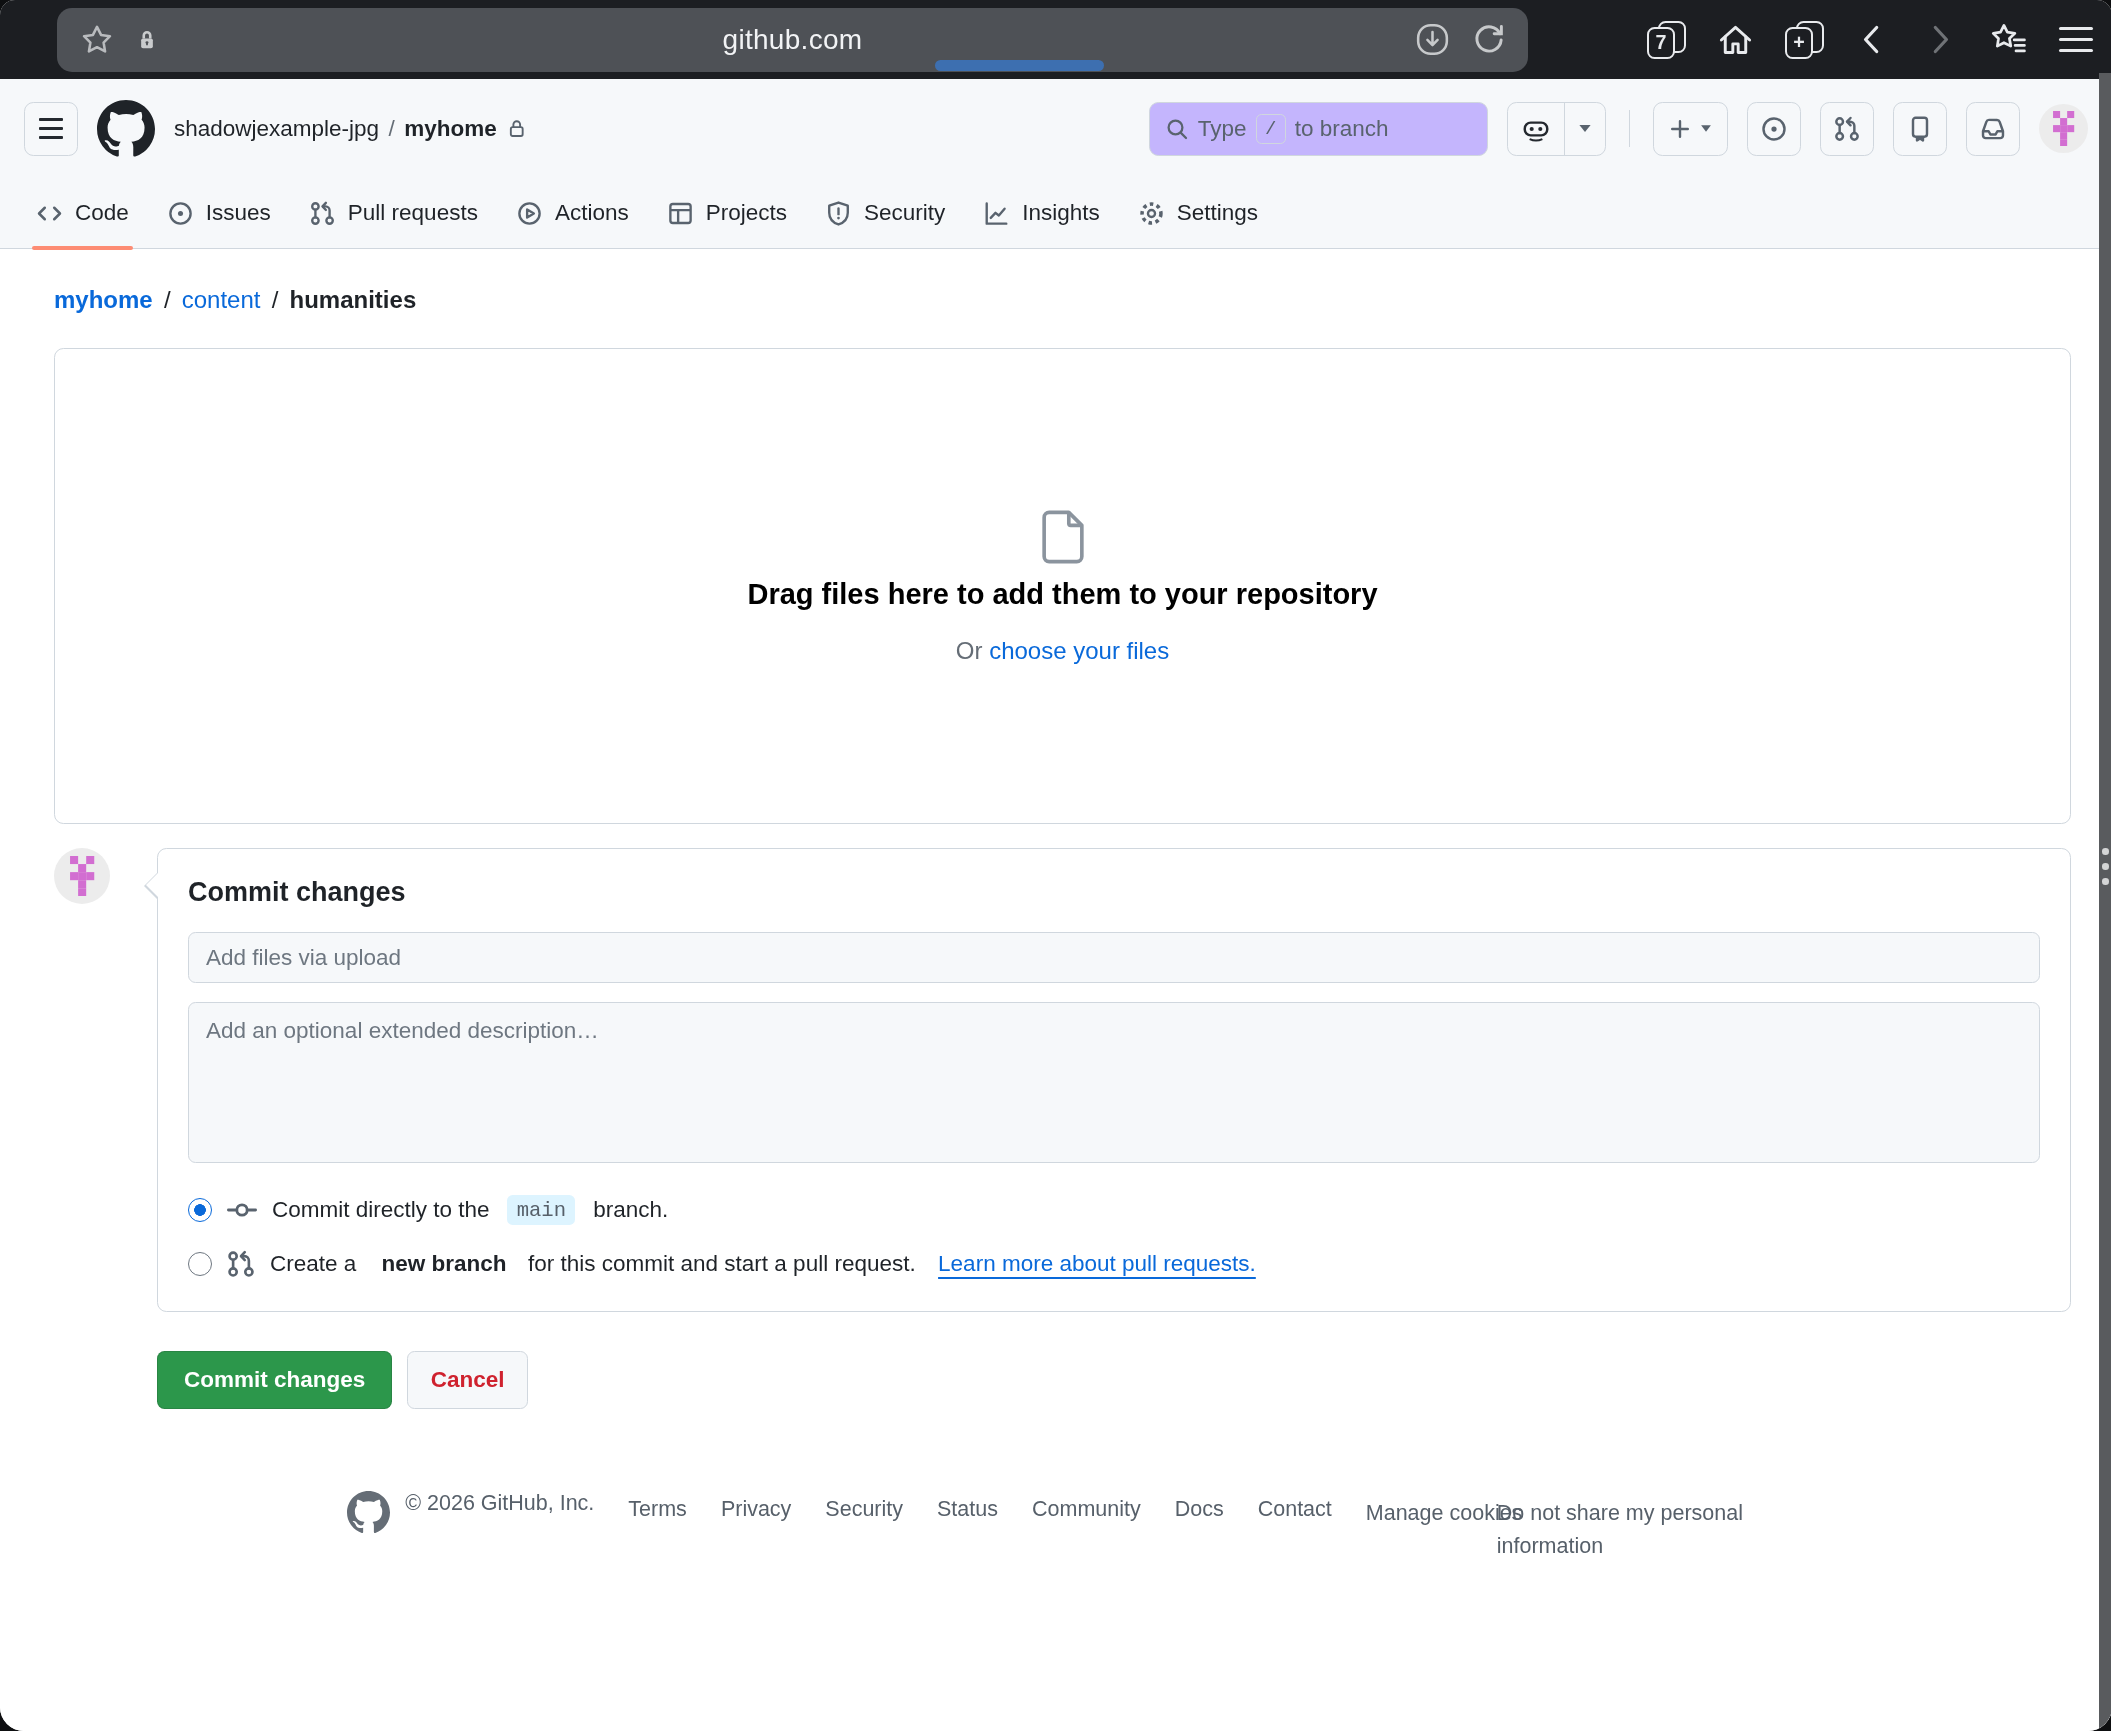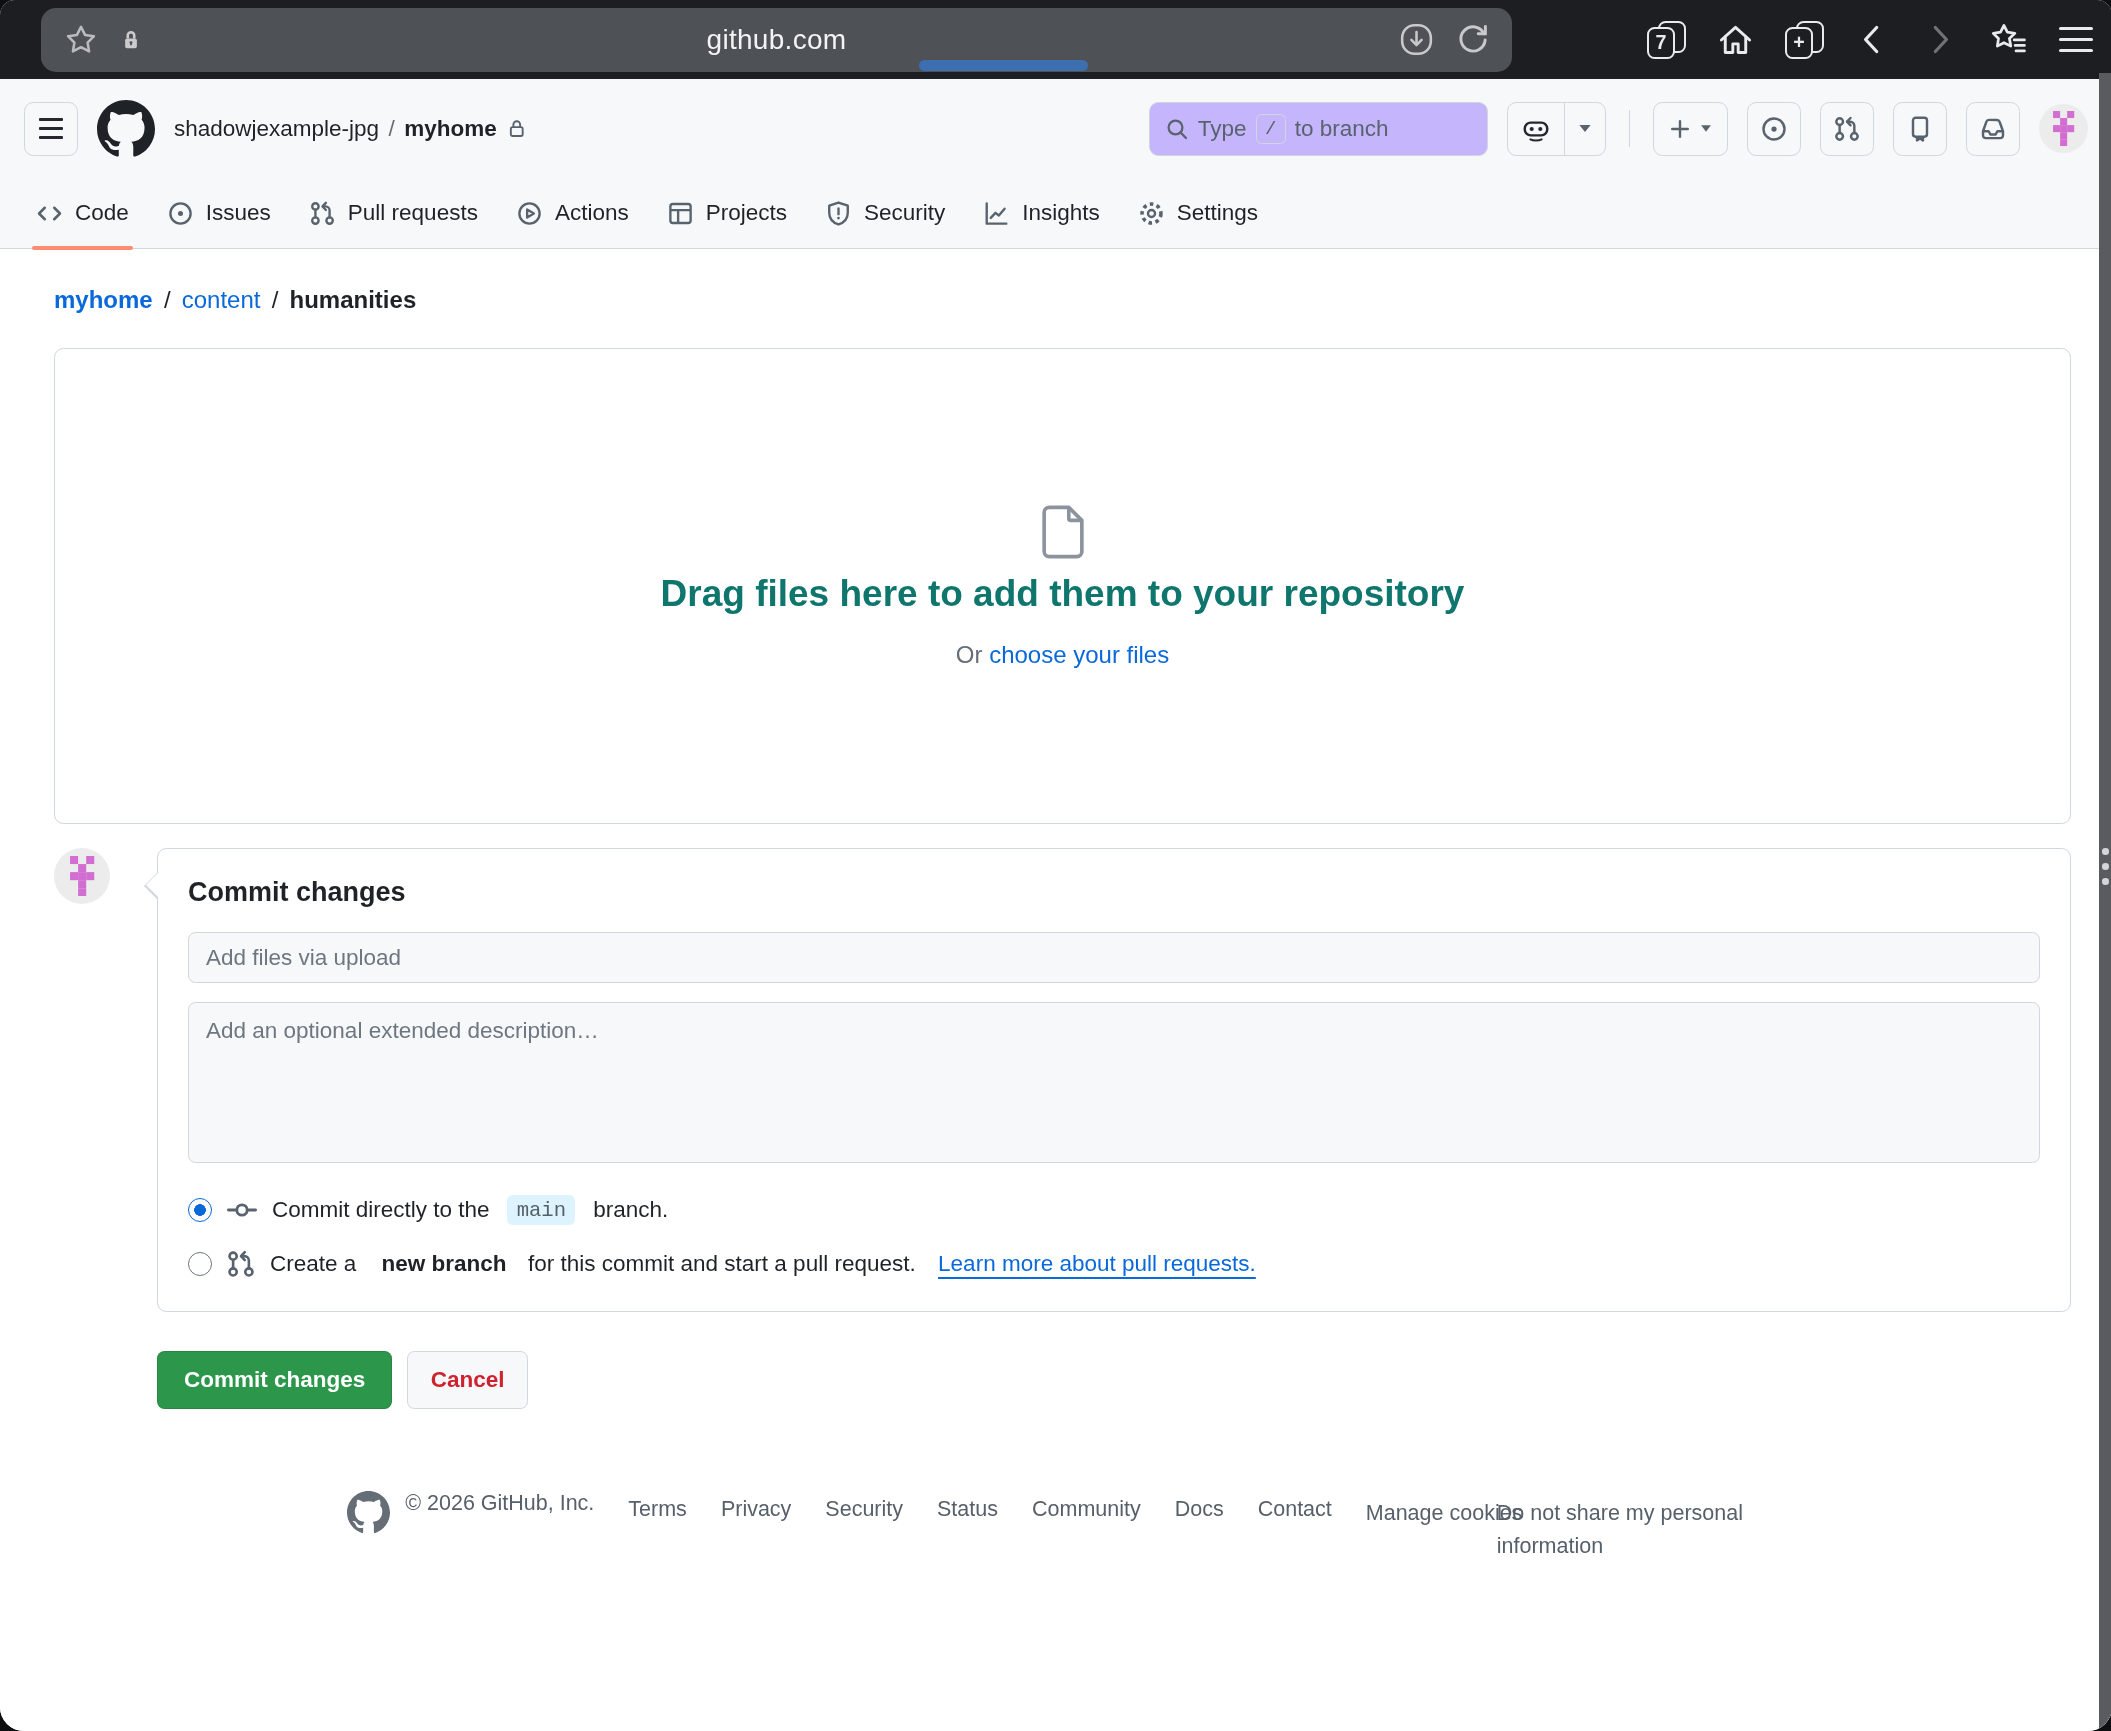--- a/index.html
+++ b/index.html
@@ -3,21 +3,21 @@
 <meta charset="utf-8">
 <style>
   * { box-sizing: border-box; margin: 0; padding: 0; }
   html,body { background:#0e0f11; }
   body { font-family:"Liberation Sans","DejaVu Sans",sans-serif; }
   .window{ width:2112px; height:1731px; position:relative; overflow:hidden;
            border-radius:15px 15px 24px 24px; background:#fff; color:#1f2328; }
 
   
   .chrome{ height:79px; background:#1c1e22; position:relative; }
-  .urlbar{ position:absolute; left:41px; top:7.5px; width:1471px; height:64px;
+  .urlbar{ position:absolute; left:57px; top:7.5px; width:1471px; height:64px;
            background:#4e5156; border-radius:15px; display:flex; align-items:center;
            padding:0 22.5px; }
   .urlbar-left{ display:flex; align-items:center; gap:20.6px; z-index:2; }
   .url-text{ position:absolute; left:0; right:0; text-align:center; color:#f2f3f5;
              font-size:28px; font-weight:500; letter-spacing:0.3px; pointer-events:none;}
   .urlbar-right{ position:absolute; right:20.6px; top:0; height:64px; display:flex;
                  align-items:center; gap:20.6px; z-index:2;}
   .progress{ position:absolute; left:878px; top:52px; width:169px; height:11.2px;
              border-radius:5.6px; background:#3d6fb0; }
   .chrome-right{ position:absolute; right:19px; top:0; height:79px; display:flex;
@@ -71,21 +71,21 @@
 
   
   .main{ padding:0 41px 0 54px; }
   .crumbs{ margin-top:37px; font-size:24px; display:flex; gap:11.2px; align-items:baseline;}
   .crumbs .lnk{ color:#0969da; cursor:pointer;}
   .crumbs .b{ font-weight:700; }
   .crumbs .leaf{ font-weight:700; color:#1f2328;}
 
   .dropzone{ margin-top:34px; height:476px; border:1.4px solid #d0d7de; border-radius:9.4px;
              display:flex; flex-direction:column; align-items:center; justify-content:center;}
-  .dz-head{ font-size:37px; font-weight:700; margin-top:12px; color:#0f766e;}
+  .dz-head{ font-size:29px; font-weight:700; margin-top:12px; color:#000000;}
   .dz-or{ font-size:24px; margin-top:26px; color:#656d76;}
   .dz-or .lnk{ color:#0969da; cursor:pointer;}
 
   .commit-row{ margin-top:24px; display:flex; gap:47px; align-items:flex-start;}
   .card{ flex:1; border:1.4px solid #d0d7de; border-radius:9.4px; background:#fff;
          position:relative; padding:28px 30px 32px;}
   .card::before{ content:""; position:absolute; left:-14px; top:22.5px; border:14px solid transparent;
                  border-left:0; border-right-color:#d0d7de;}
   .card::after{ content:""; position:absolute; left:-12px; top:24px; border:12px solid transparent;
                 border-left:0; border-right-color:#fff;}

